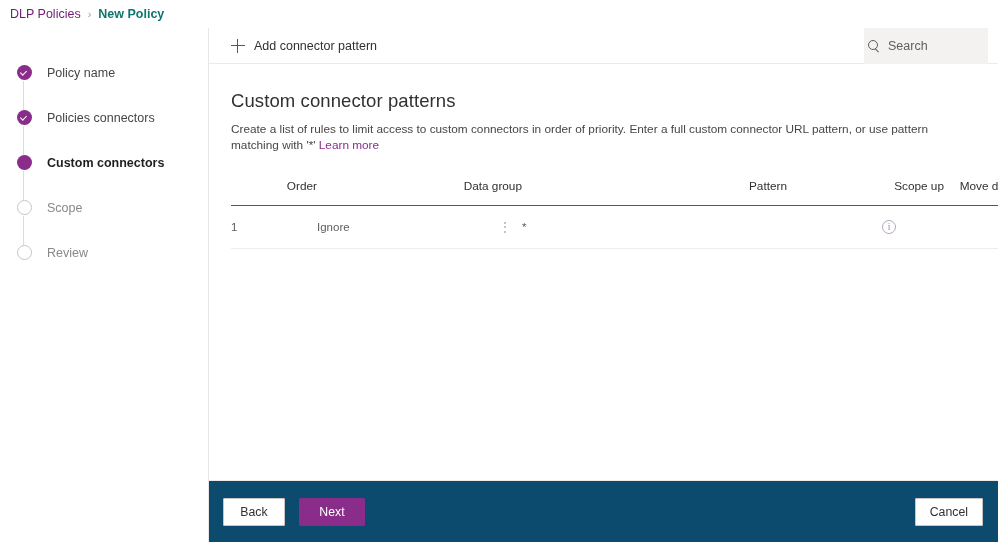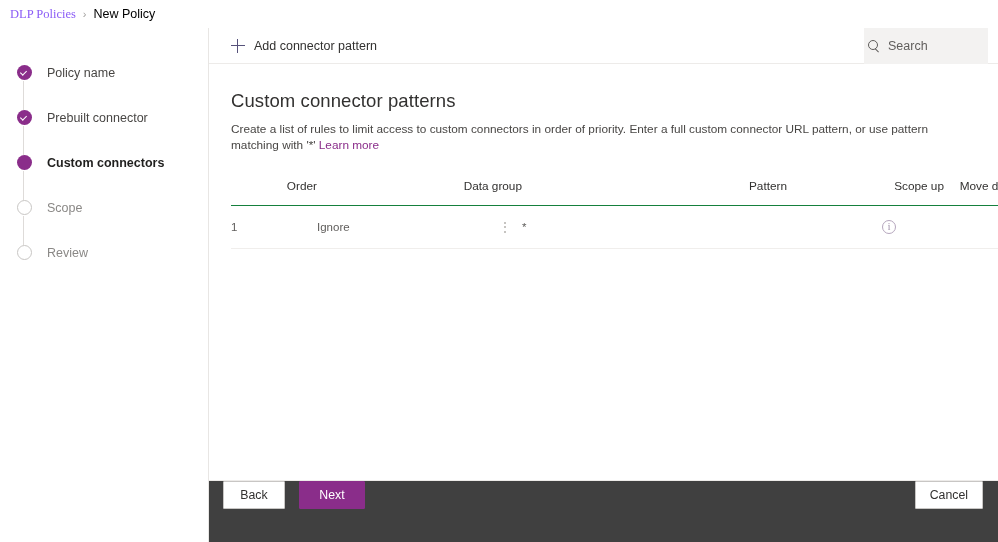--- a/index.html
+++ b/index.html
@@ -28,33 +28,32 @@
     left: 0;
     width: 998px;
     height: 28px;
     display: flex;
     align-items: center;
     padding-left: 10px;
     font-size: 12.5px;
     background: #ffffff;
   }
   .crumb-link {
-    color: #8b5cf6;
+    color: #701a75;
     cursor: pointer;
     white-space: nowrap;
-    font-family: Liberation Serif, serif;
   }
   .crumb-sep {
     color: #a19f9d;
     margin: 0 7px;
     font-size: 11px;
   }
   .crumb-current {
-    color: #000000;
-    font-weight: normal;
+    color: #0f766e;
+    font-weight: bold;
     white-space: nowrap;
   }
 
   
   .sidebar {
     position: absolute;
     top: 28px;
     left: 0;
     width: 209px;
     height: 514px;
@@ -343,23 +342,23 @@
   }
 
   
   .footer {
     position: absolute;
     bottom: 0;
     left: 0;
     width: 789px;
     height: 62px;
     border-top: 1px solid #edebe9;
-    background: #404040;
-    display: flex;
-    align-items: flex-start;
+    background: #0c4a6e;
+    display: flex;
+    align-items: center;
     padding: 0 15px 0 14px;
   }
   .btn {
     height: 28px;
     min-width: 66px;
     padding: 0 14px;
     font-size: 12.3px;
     font-family: inherit;
     cursor: pointer;
     border-radius: 1px;
@@ -397,21 +396,21 @@
         <span class="dot-wrap">
           <span class="dot done"></span>
         </span>
         <span class="step-label">Policy name</span>
       </div>
 
       <div class="step">
         <span class="dot-wrap">
           <span class="dot done"></span>
         </span>
-        <span class="step-label">Prebuilt connector</span>
+        <span class="step-label">Policies connectors</span>
       </div>
 
       <div class="step">
         <span class="dot-wrap">
           <span class="dot current"></span>
         </span>
         <span class="step-label active">Custom connectors</span>
       </div>
 
       <div class="step">

